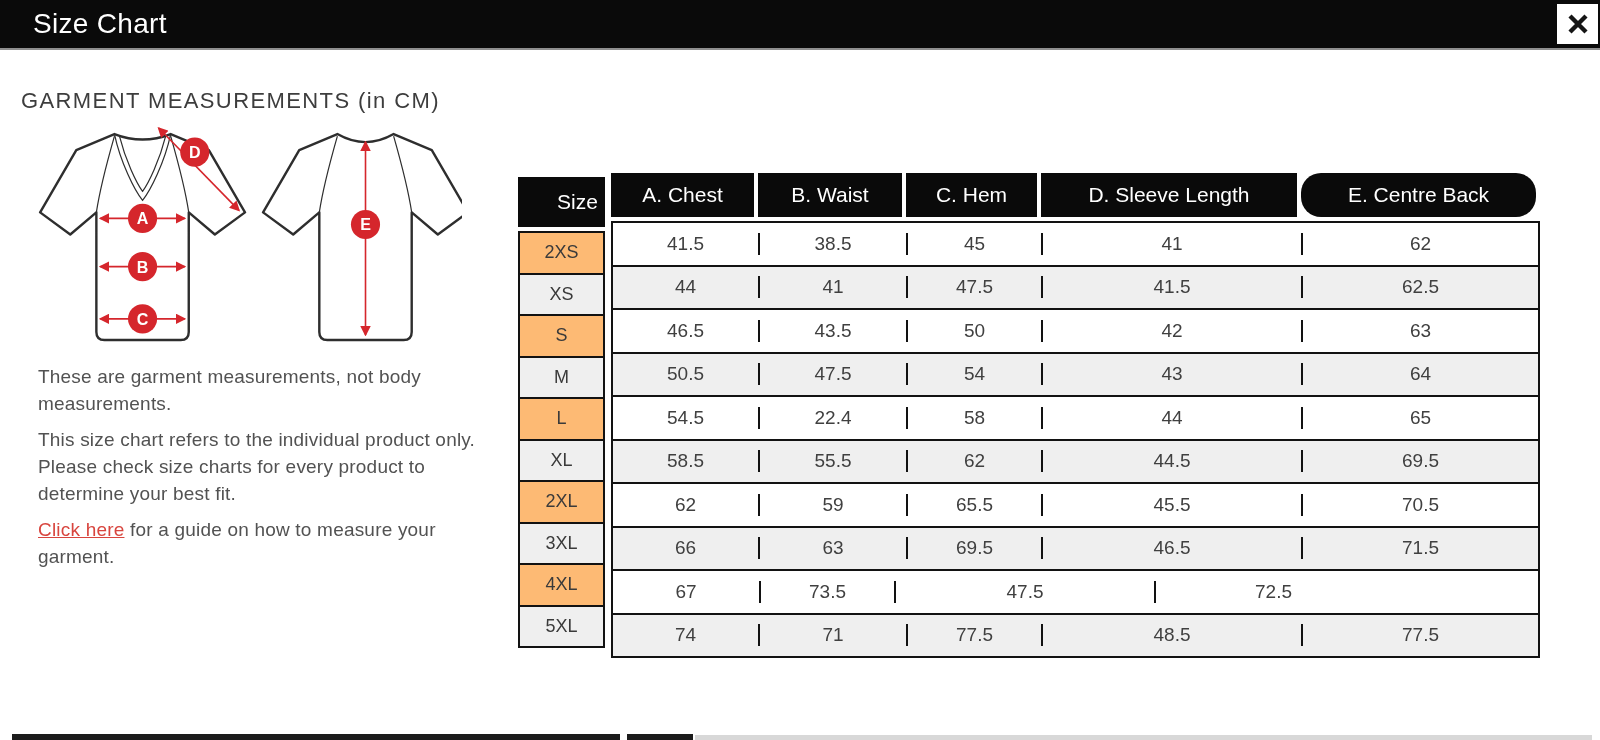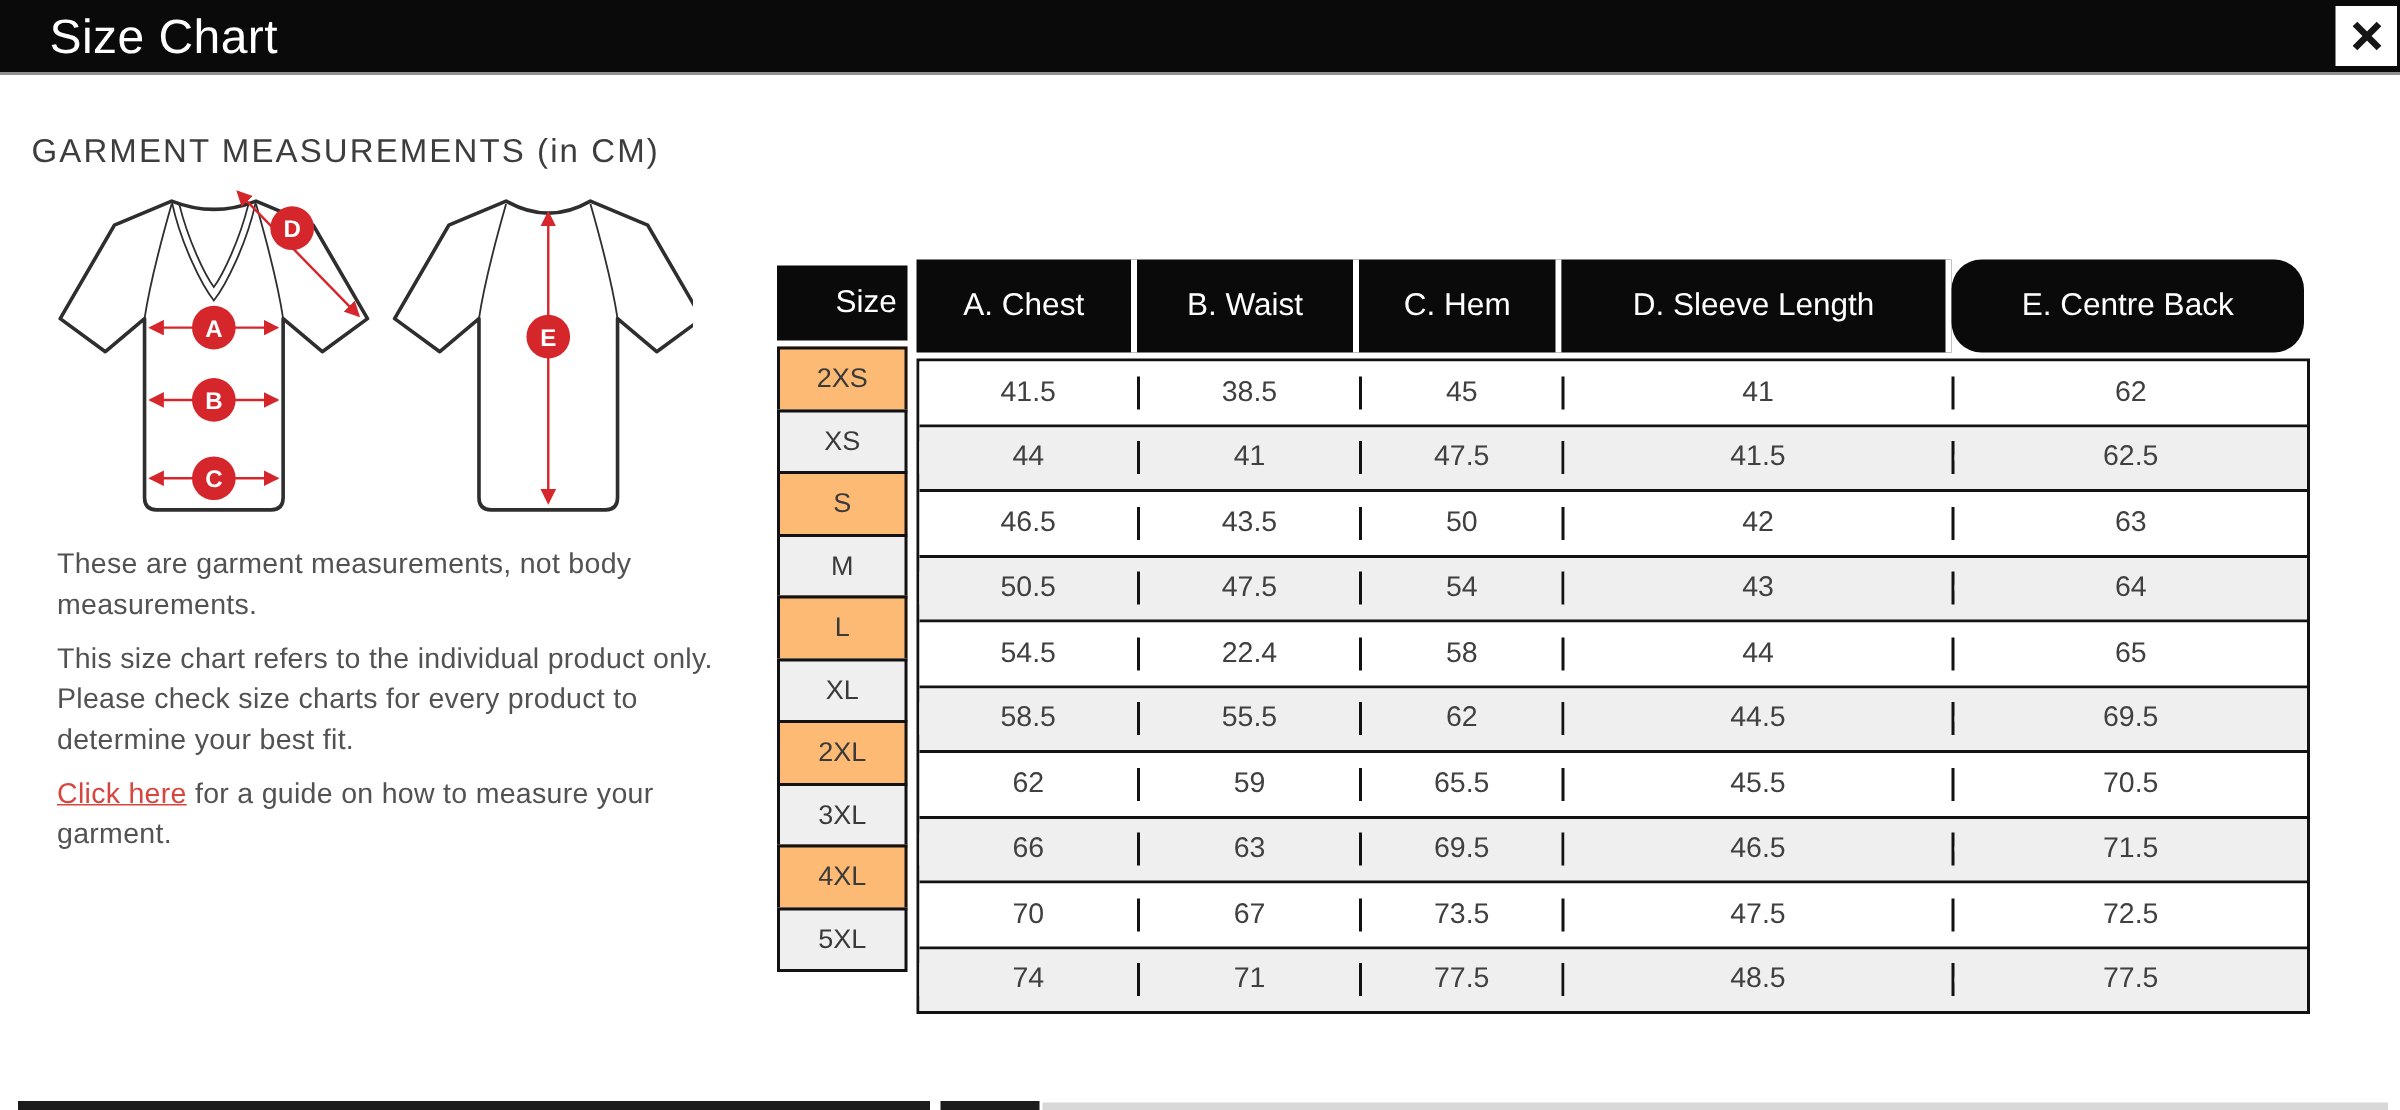--- a/index.html
+++ b/index.html
@@ -12,21 +12,21 @@
     --heading-gray:#3d3d3d;
   }
   *{margin:0;padding:0;box-sizing:border-box;}
   html,body{width:1600px;height:740px;overflow:hidden;background:#fff;
     font-family:"Liberation Sans",sans-serif;}
   .stage{position:relative;width:1600px;height:740px;background:#fff;}
 
   
   .modal-header{position:absolute;left:0;top:0;width:1600px;height:48px;
     background:var(--header-bg);display:flex;align-items:center;}
-  .modal-title{color:#fff;font-size:32px;font-weight:500;margin-left:33px;letter-spacing:.3px;}
+  .modal-title{color:#fff;font-size:28px;font-weight:500;margin-left:33px;letter-spacing:.3px;}
   .header-rule{position:absolute;left:0;top:48px;width:1600px;height:2px;background:#8f8f8f;}
   .close-btn{position:absolute;left:1557px;top:4px;width:41px;height:40px;background:#fff;
     border:none;display:flex;align-items:center;justify-content:center;cursor:pointer;padding:0;}
 
   
   .section-heading{position:absolute;left:21px;top:88px;font-size:22px;color:var(--heading-gray);
     letter-spacing:1.4px;font-weight:400;}
   .diagram{position:absolute;left:30px;top:120px;width:432px;height:236px;}
   .notes{position:absolute;left:38px;top:364px;width:448px;font-size:19px;line-height:1.42;
     color:var(--text-gray);letter-spacing:.2px;}
@@ -36,21 +36,21 @@
   
   .table-wrap{position:absolute;left:518px;top:173px;display:flex;}
   .col-size{width:87px;margin-top:4px;}
   .s-th{height:50px;background:var(--header-bg);color:#fff;display:flex;align-items:center;
     justify-content:center;font-size:21px;padding-left:32px;}
   .scell{height:43.5px;border:2px solid var(--border-black);display:flex;align-items:center;
     justify-content:center;font-size:18px;color:#3a3a3a;background:#fdba74;}
   .scell:nth-of-type(2){margin-top:4px;}
   .scell + .scell{margin-top:-2px;}
   .col-main{margin-left:6px;}
-  .main-head{display:flex;height:62px;}
+  .main-head{display:flex;height:44px;}
   .th{background:var(--header-bg);color:#fff;display:flex;align-items:center;justify-content:center;
     font-size:21px;border-right:4px solid #fff;}
   .th:last-child{border-right:none;}
   .main-body{margin-top:4px;border:2px solid var(--border-black);}
   .trow{display:flex;height:43.5px;border-bottom:2px solid var(--border-black);background:#fff;align-items:center;}
   .trow:last-child{border-bottom:none;height:41.5px;}
   .td{display:flex;align-items:center;justify-content:center;font-size:19px;color:#404040;
     border-right:2px solid var(--border-black);}
   .td:last-child{border-right:none;}
   .c0{width:147px;} .c1{width:148px;} .c2{width:135px;} .c3{width:260px;} .c4{width:235px;border-radius:20px;}
@@ -215,21 +215,20 @@
           <div class="td c4">70.5</div>
         </div>
         <div class="trow r-alt">
           <div class="td c0">66</div>
           <div class="td c1">63</div>
           <div class="td c2">69.5</div>
           <div class="td c3">46.5</div>
           <div class="td c4">71.5</div>
         </div>
         <div class="trow">
-          <div class="td c0">70</div>
           <div class="td c1">67</div>
           <div class="td c2">73.5</div>
           <div class="td c3">47.5</div>
           <div class="td c4">72.5</div>
         </div>
         <div class="trow r-alt">
           <div class="td c0">74</div>
           <div class="td c1">71</div>
           <div class="td c2">77.5</div>
           <div class="td c3">48.5</div>

